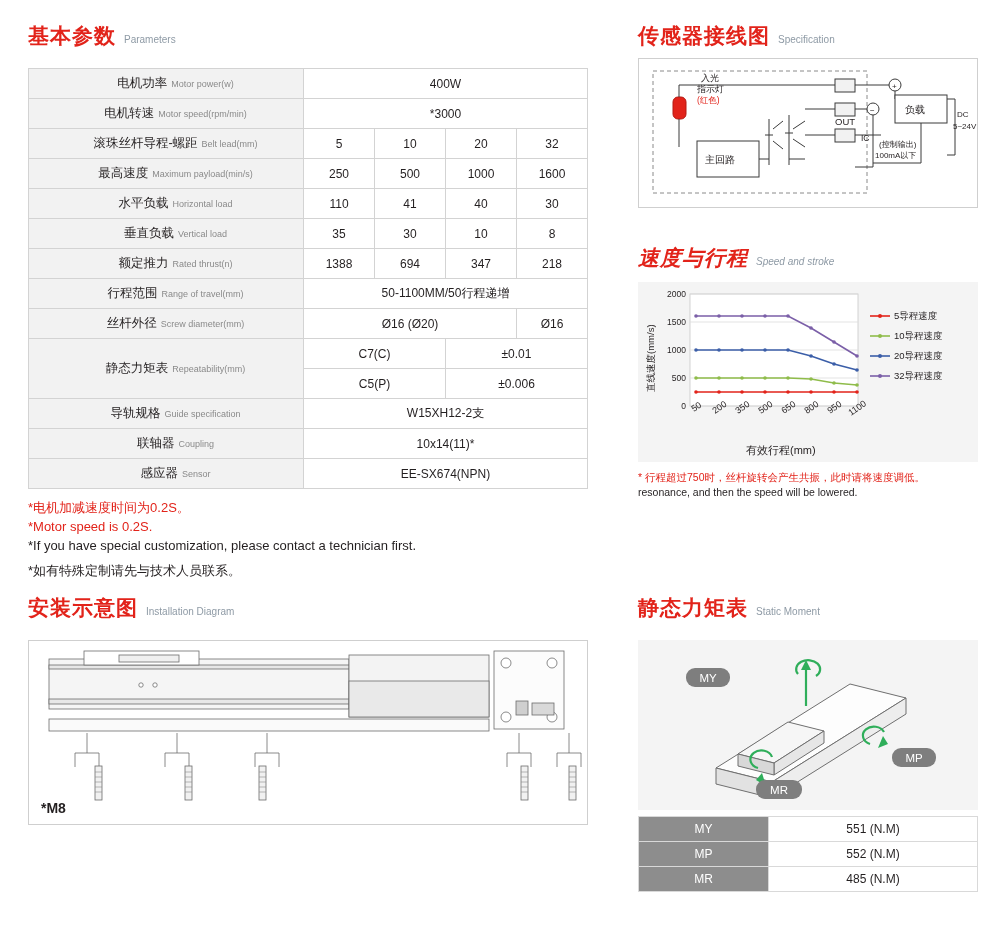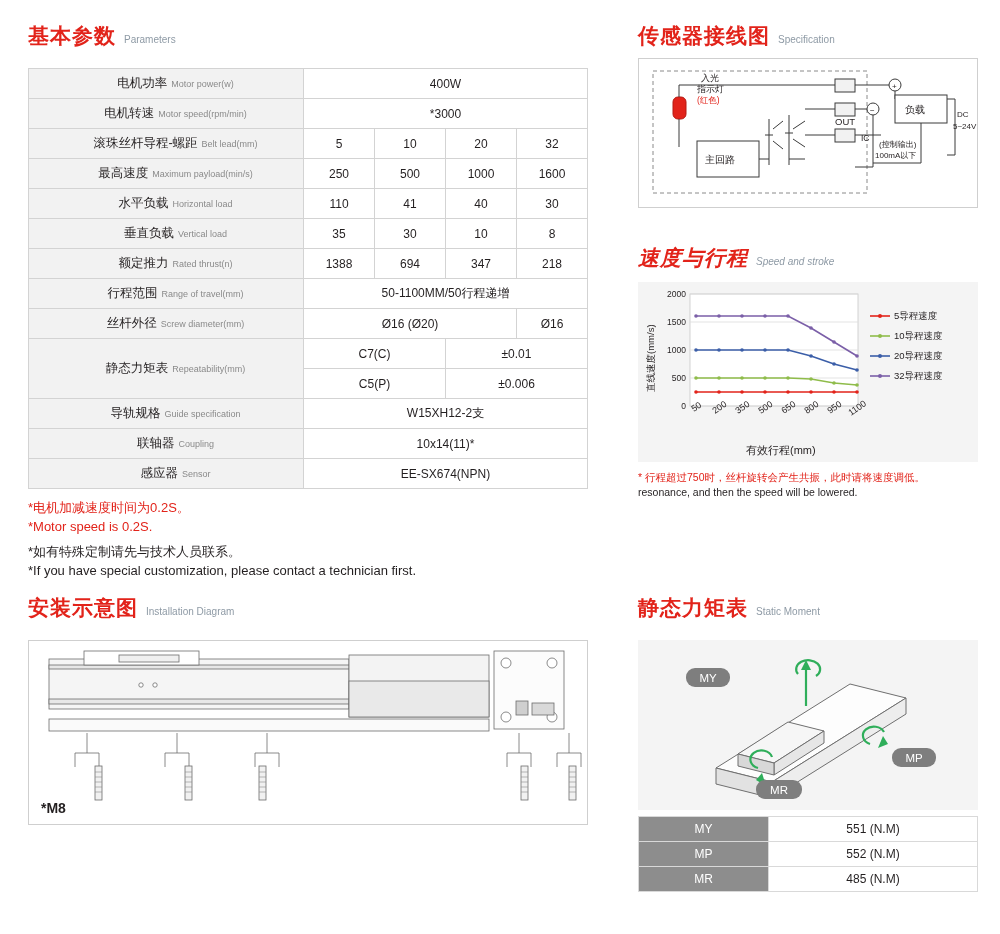--- a/index.html
+++ b/index.html
@@ -178,22 +178,22 @@
             <span class="cn">感应器</span><span class="en">Sensor</span>
           </td>
           <td colspan="4">EE-SX674(NPN)</td>
         </tr>
       </tbody>
     </table>
 
     <div class="notes">
       <div class="red">*电机加减速度时间为0.2S。</div>
       <div class="red">*Motor speed is 0.2S.</div>
+      <div class="blk">*If you have special customization, please contact a technician first.</div>
       <div class="blk" style="margin-top:6px;">*如有特殊定制请先与技术人员联系。</div>
-      <div class="blk">*If you have special customization, please contact a technician first.</div>
     </div>
   </div>
 
   <div class="col-left" style="top:594px;">
     <div class="sec-title">
       <span class="cn">安装示意图</span>
       <span class="en">Installation Diagram</span>
     </div>
   </div>
 

